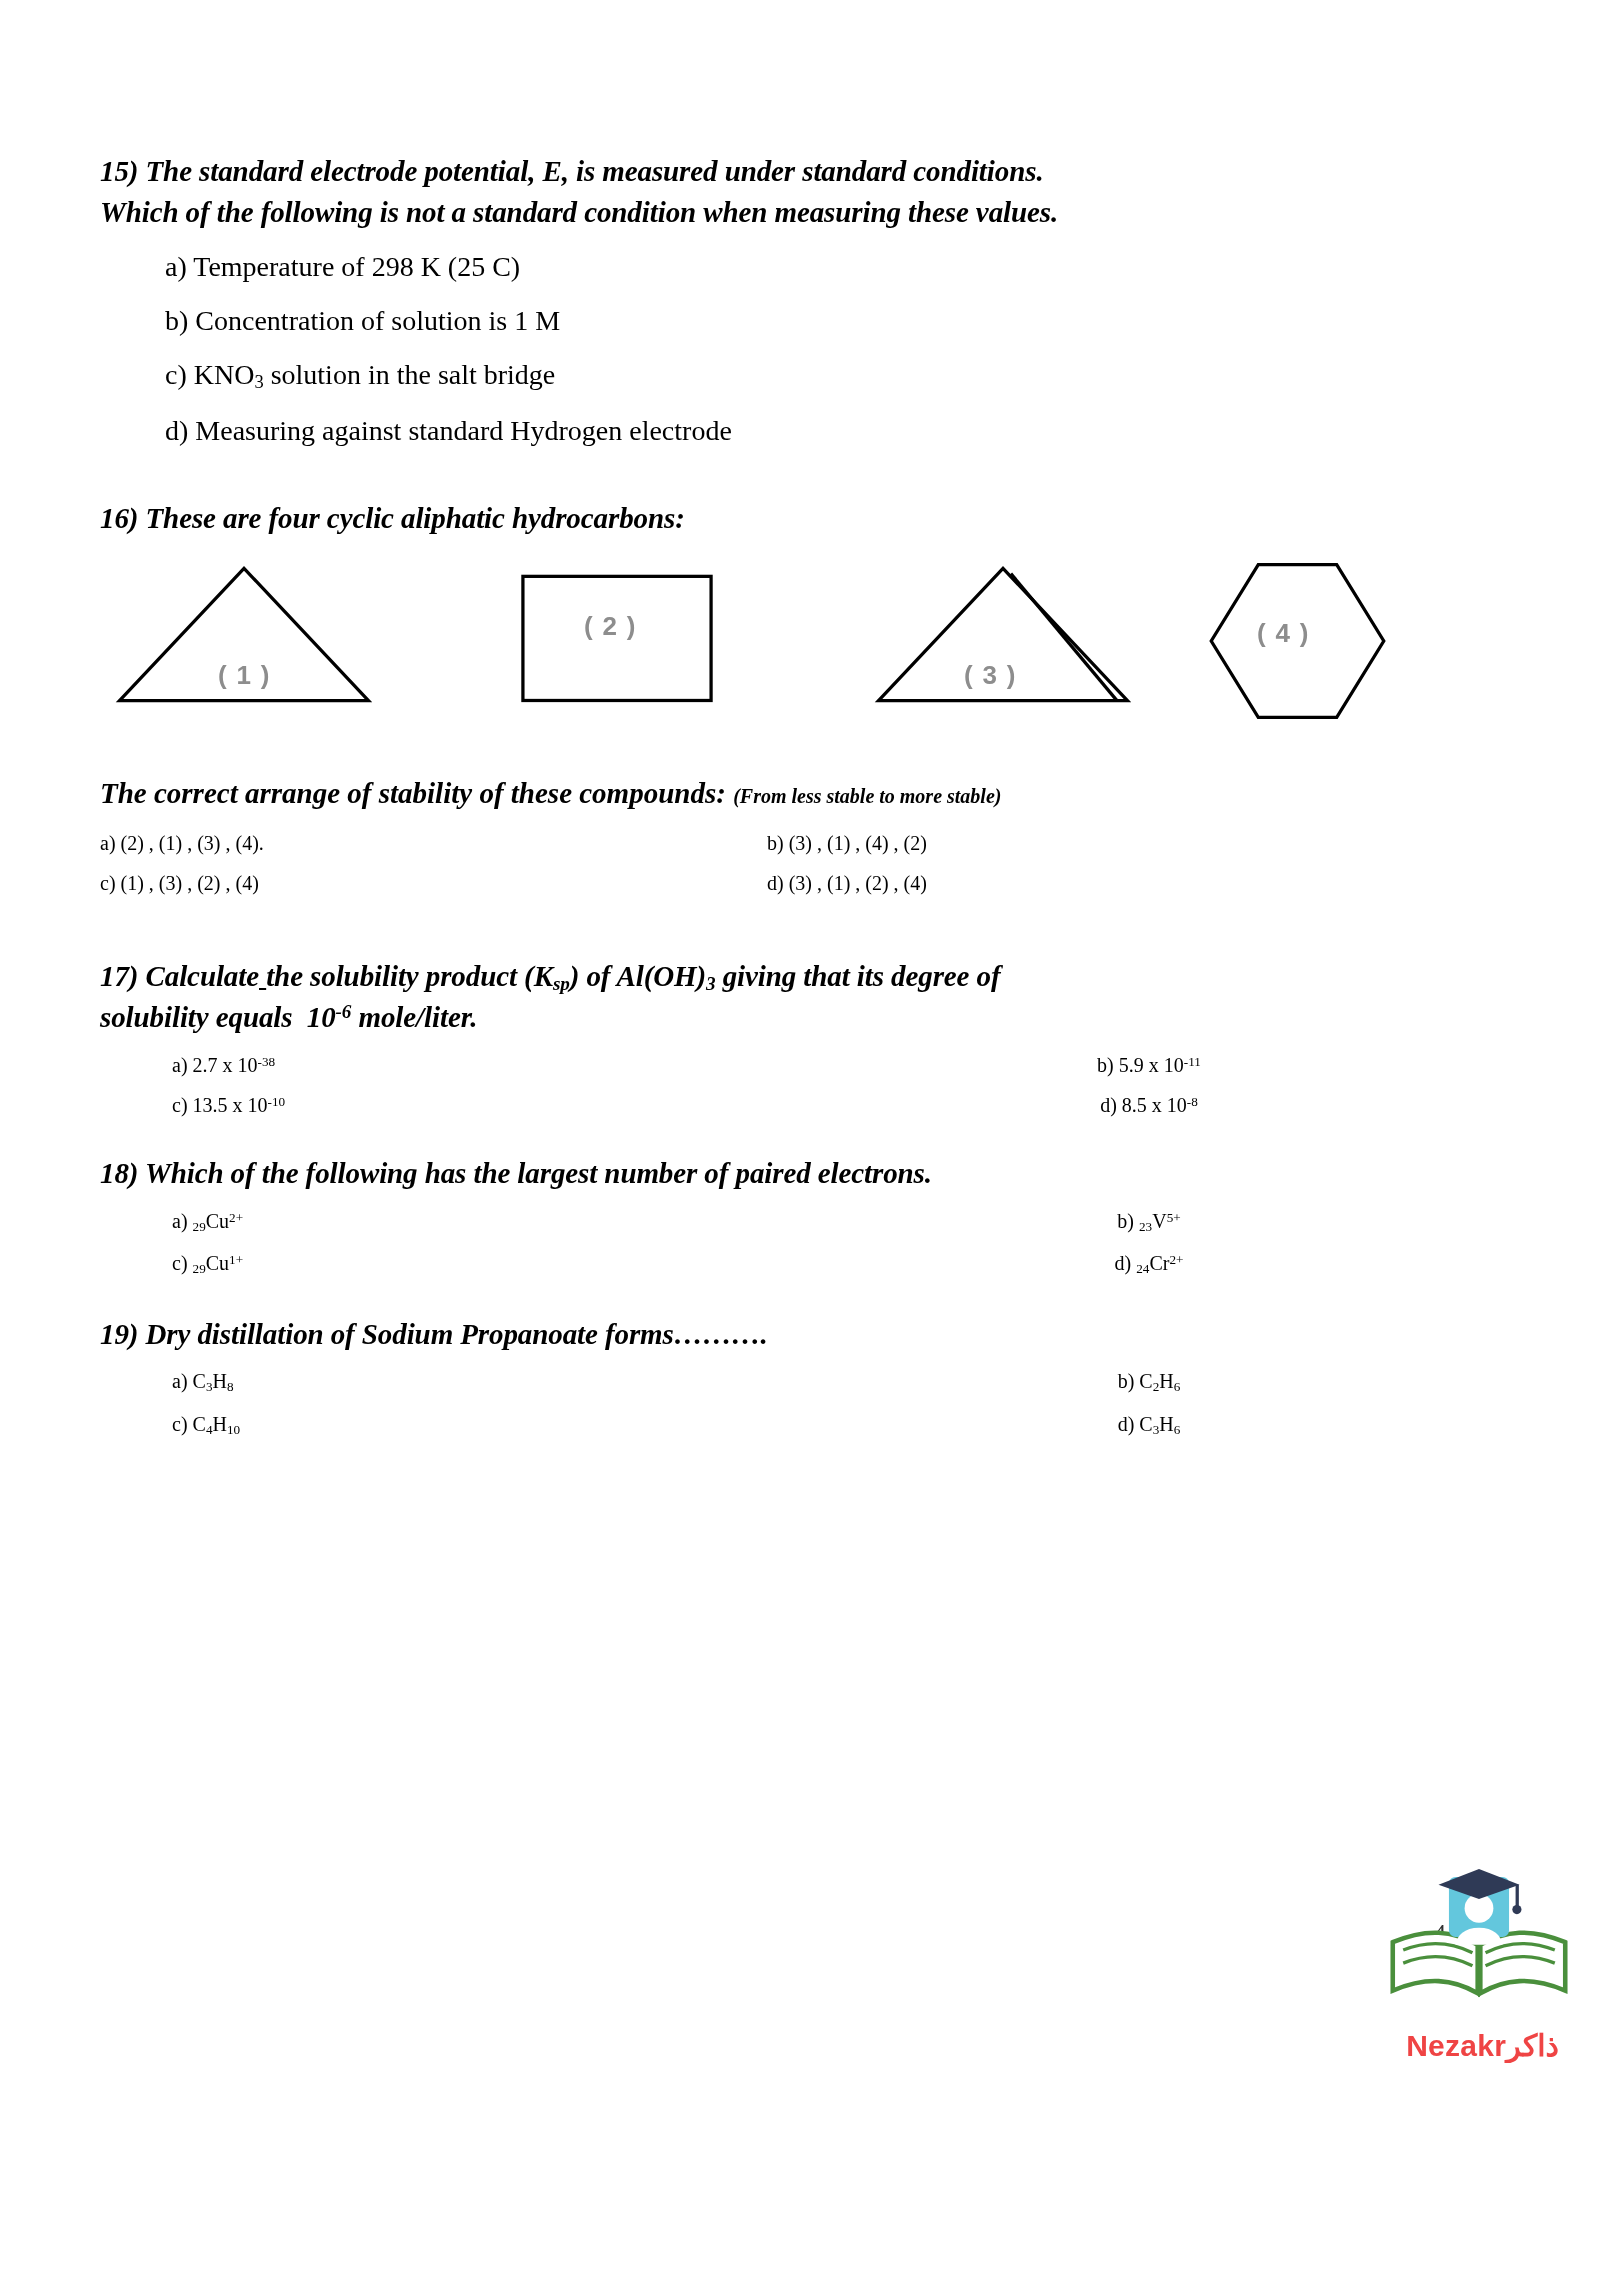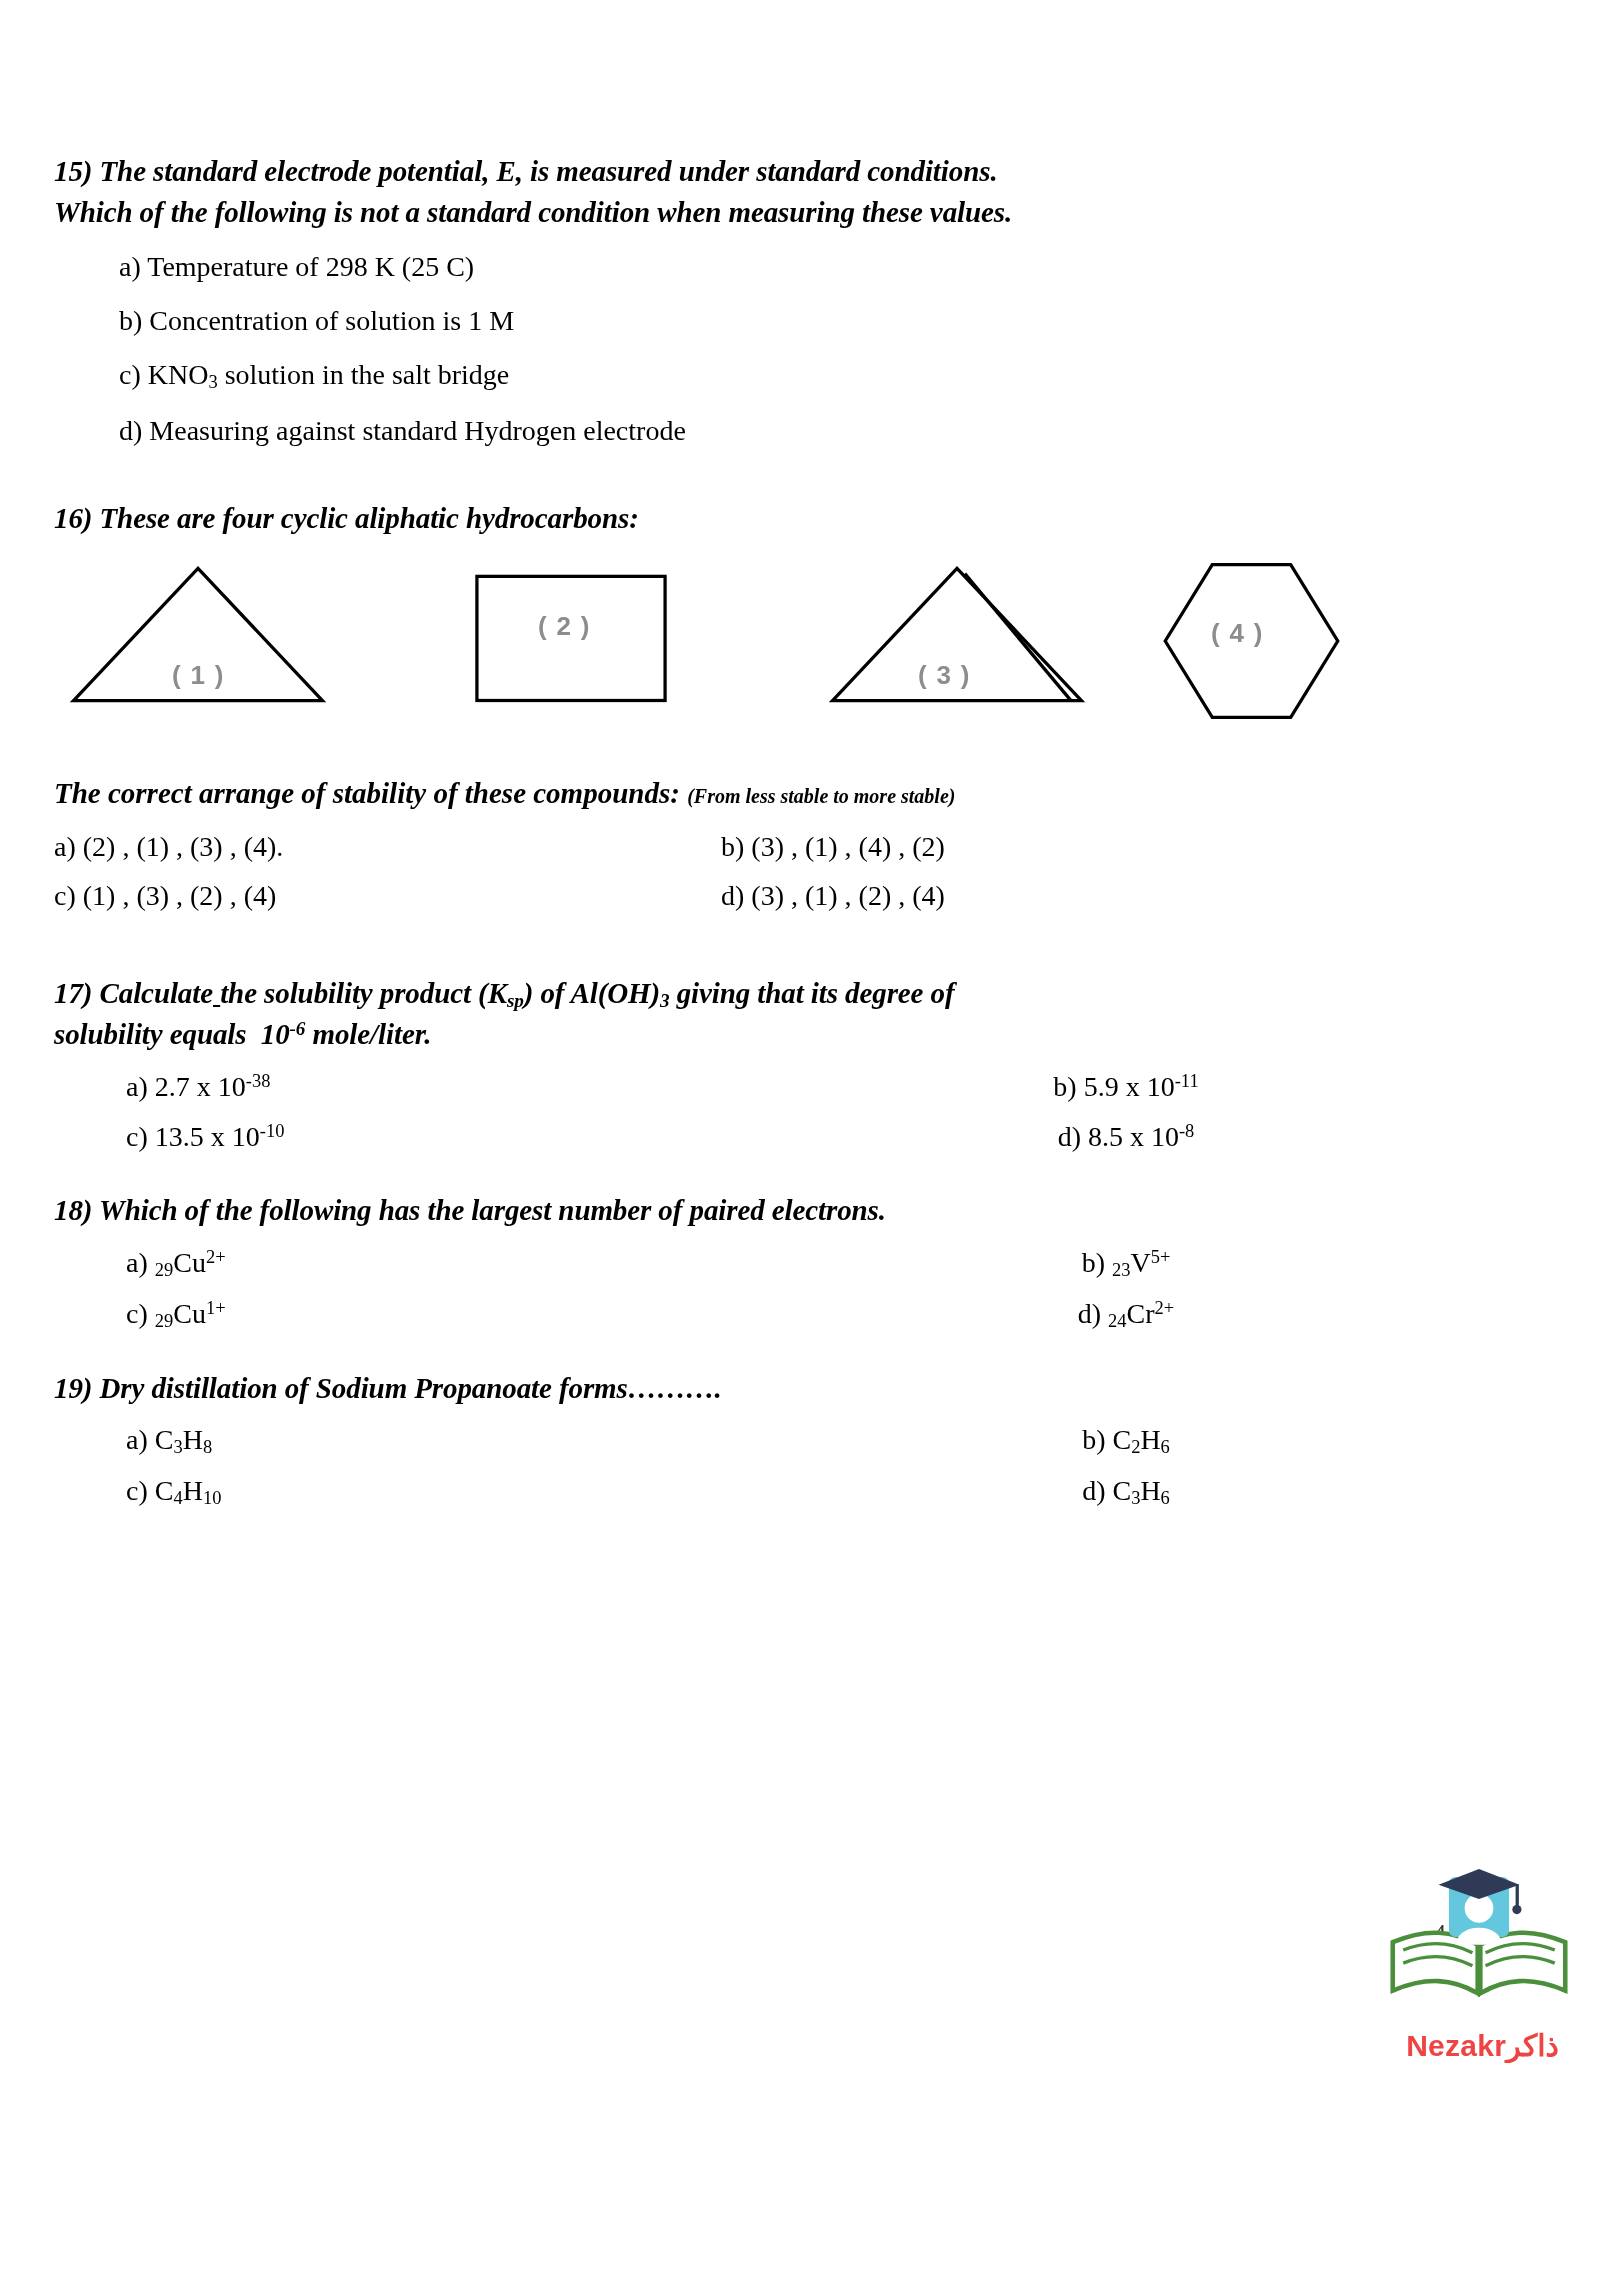--- a/index.html
+++ b/index.html
@@ -10,21 +10,21 @@
   body {
     font-family: "Liberation Serif", serif;
     color: #000000;
   }
   .page {
     position: relative;
     width: 1623px;
     height: 2063px;
     background: #ffffff;
     box-sizing: border-box;
-    padding: 151px 164px 0 54px;
+    padding: 151px 164px 0 100px;
     overflow: hidden;
   }
   .q-stem {
     font-weight: bold;
     font-style: italic;
     font-size: 29px;
     line-height: 1.42;
     margin: 0 0 6.5px 0;
     letter-spacing: -0.1px;
   }
@@ -33,21 +33,21 @@
     padding: 0;
     list-style: none;
   }
   .opt {
     font-size: 28px;
     line-height: 1.1;
     padding: 11.8px 0 11.8px 65px;
   }
   .opt-two-col {
     display: flex;
-    font-size: 28px;
+    font-size: 20px;
     line-height: 1.1;
     padding: 9.2px 0;
   }
   .opt-two-col .col-a {
     width: 667px;
     padding-left: 0px;
   }
   .opt-two-col .col-b {
     flex: 1;
   }

